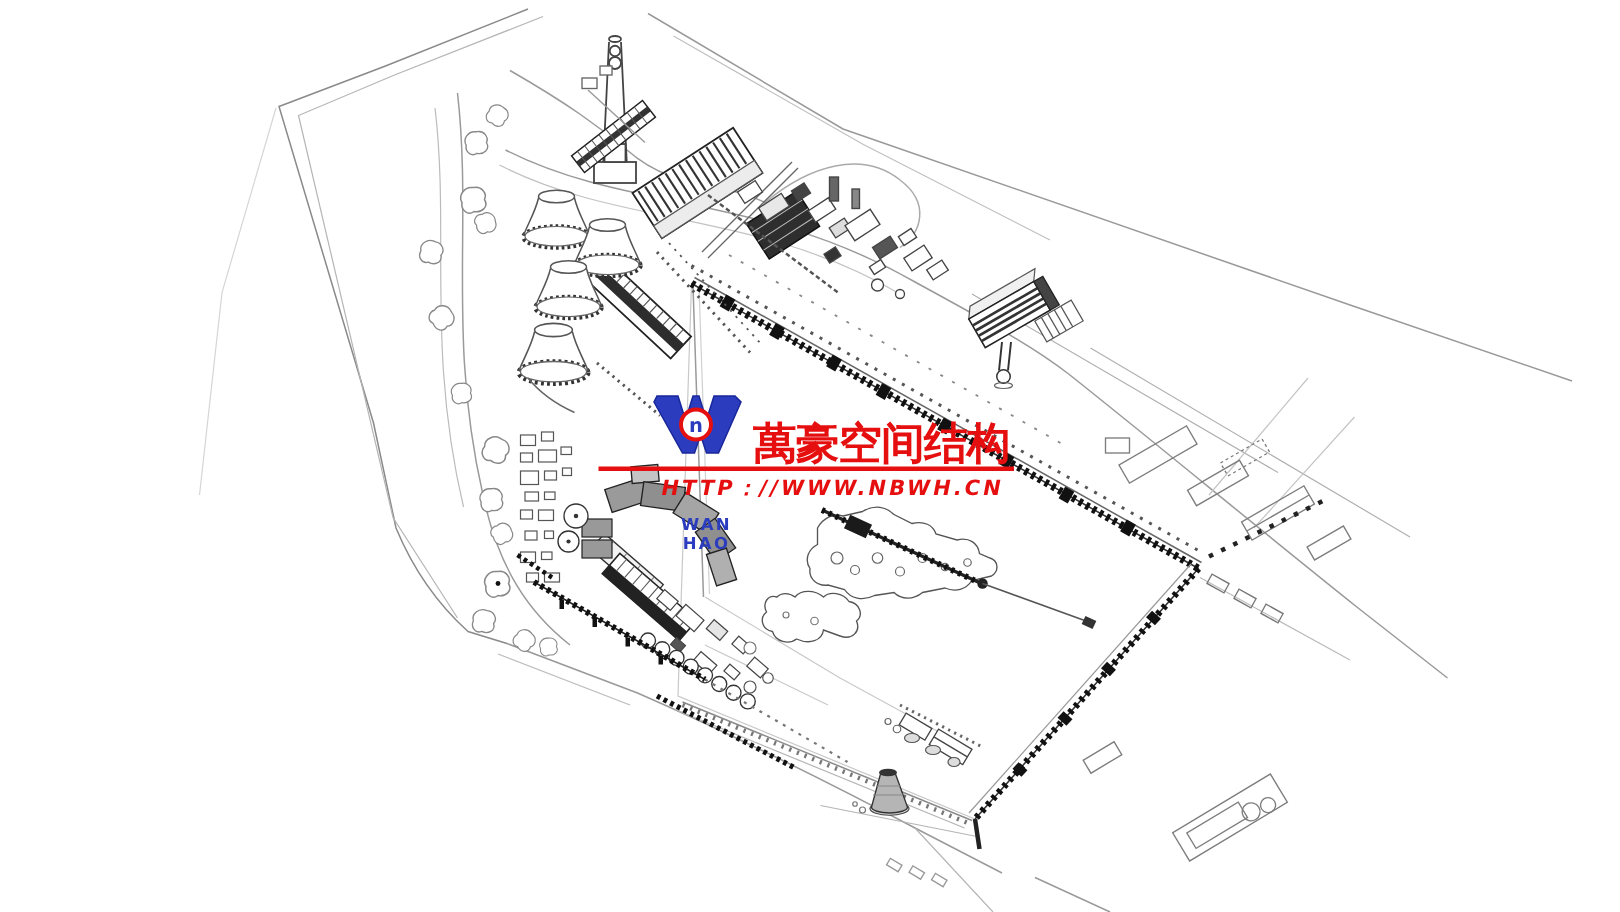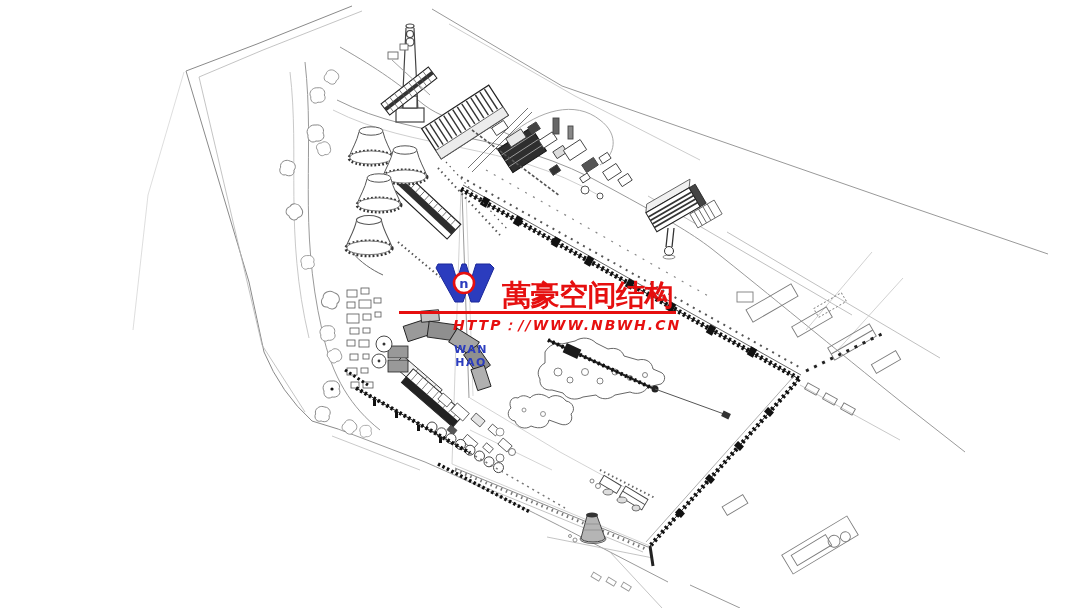--- a/index.html
+++ b/index.html
@@ -5,21 +5,21 @@
   html,body{margin:0;padding:0;background:#fff;}
   #stage{position:relative;width:1080px;height:608px;background:#fff;overflow:hidden;
          font-family:"DejaVu Sans","Liberation Sans",sans-serif;}
   #plan{position:absolute;left:0;top:0;}
   .wm{position:absolute;z-index:5;}
   .wm-wanhao{left:436px;top:303px;width:70px;font-size:11px;font-weight:bold;
              letter-spacing:1.5px;color:#2b3cbe;text-align:center;margin-top:40px;}
   .wm-cn{left:502px;top:276px;font-size:29px;font-weight:bold;letter-spacing:-0.5px;
          color:#e60f0f;white-space:nowrap;font-family:Liberation Mono, monospace;}
   .wm-line{left:399px;top:311px;width:277px;height:3px;background:#e60f0f;}
-  .wm-url{left:453px;top:317px;font-size:14px;font-weight:bold;letter-spacing:2px;
+  .wm-url{left:441px;top:317px;font-size:14px;font-weight:bold;letter-spacing:2px;
           color:#e60f0f;white-space:nowrap;font-style:italic;}
 </style>
 </head>
 <body>
 
 <div id="stage">
 
 <svg id="plan" width="1080" height="608" viewBox="0 0 1080 608">
   <defs>
     <g id="ct">

